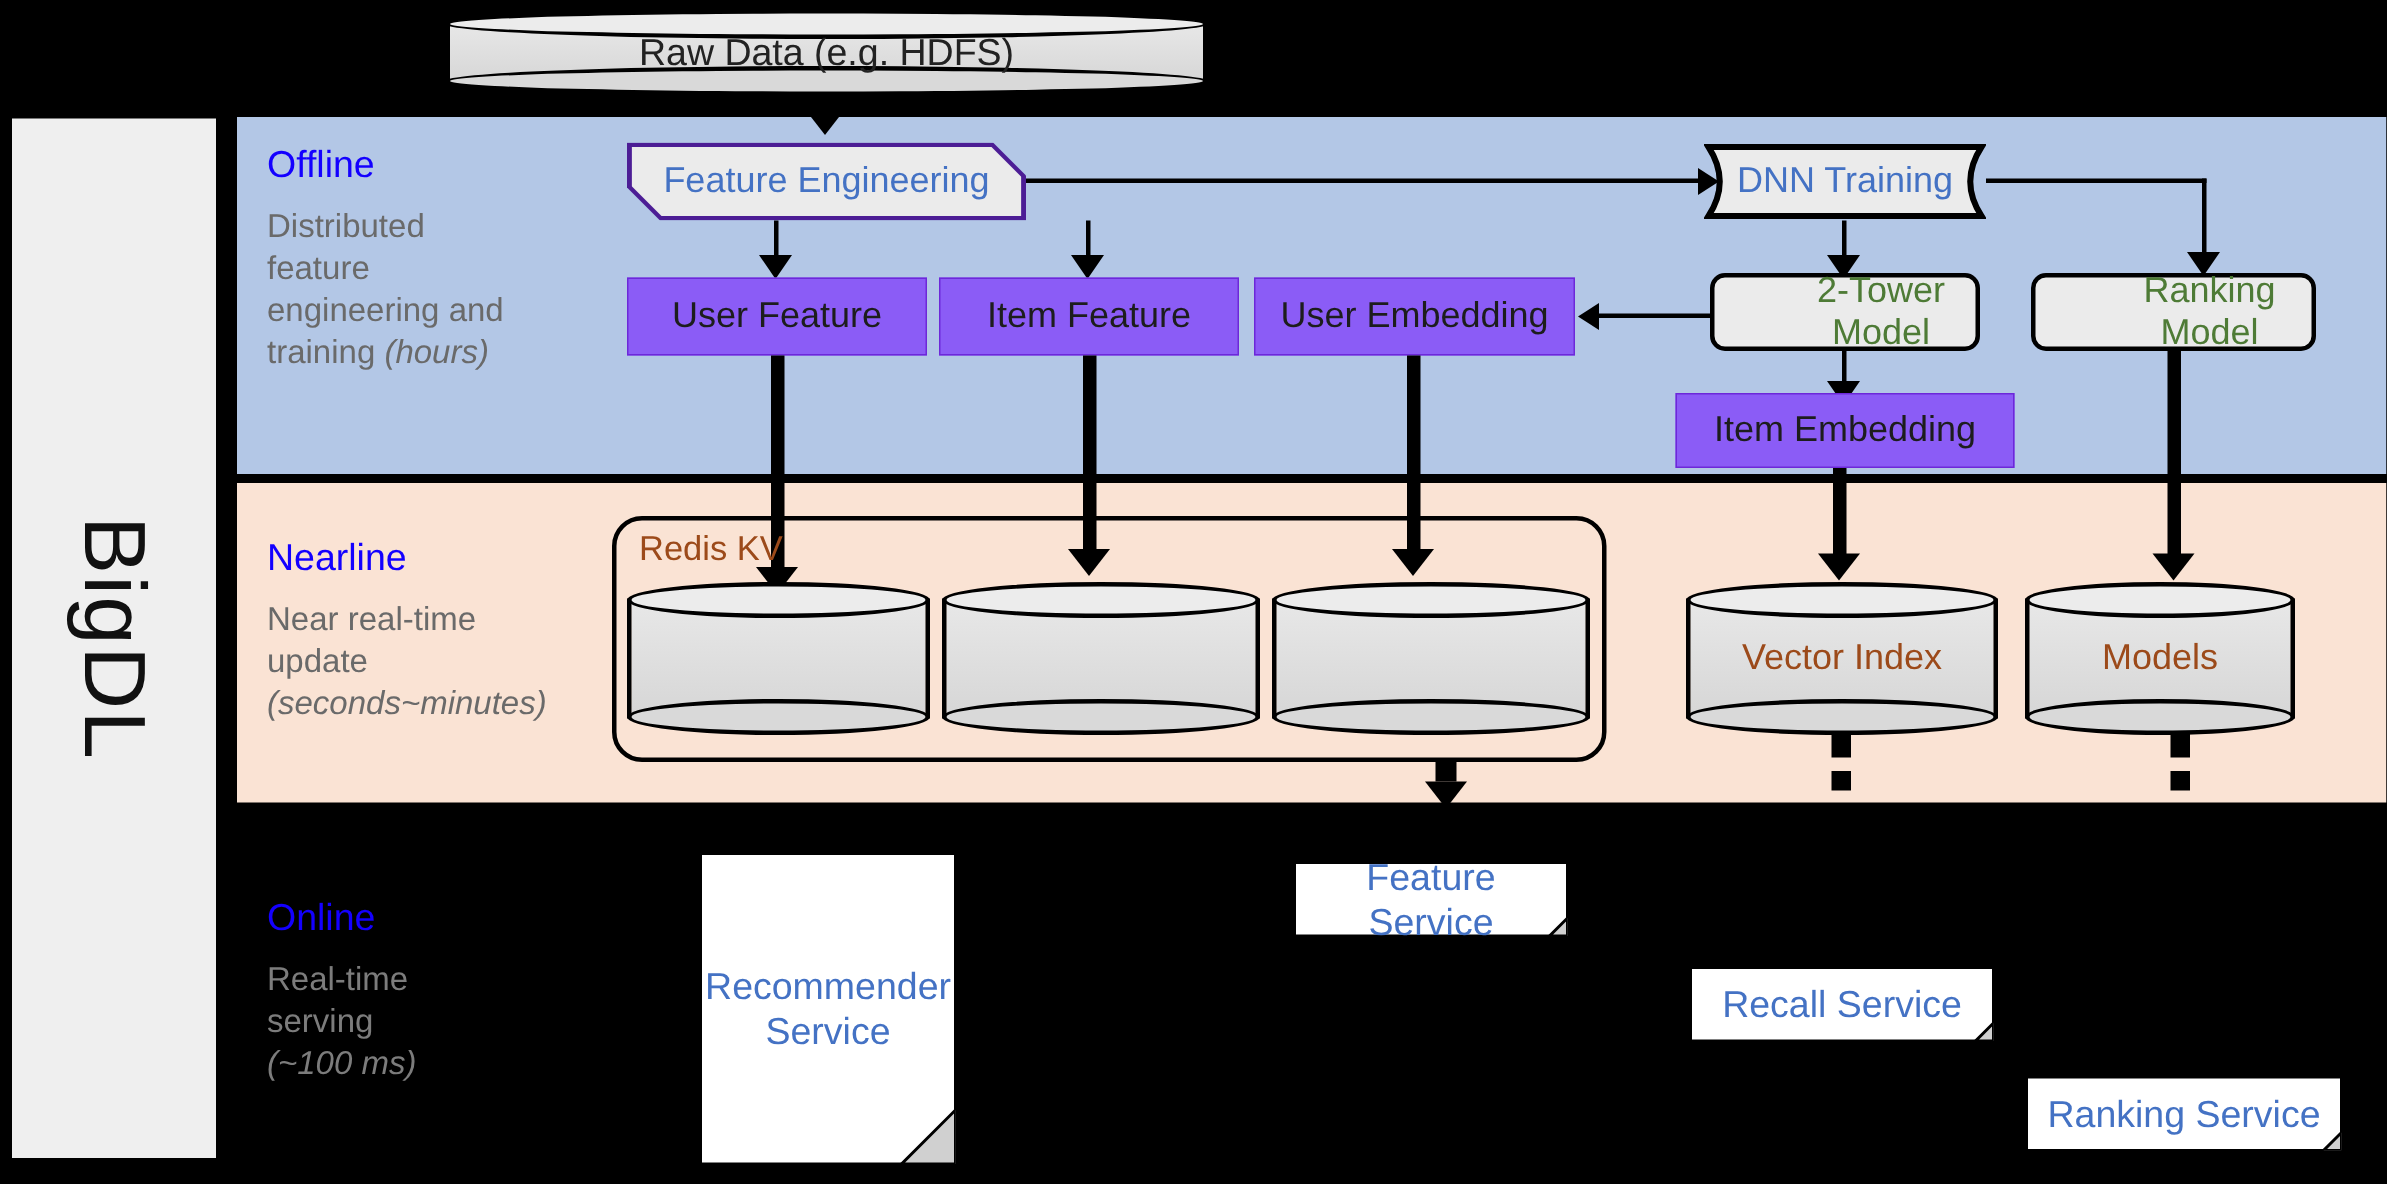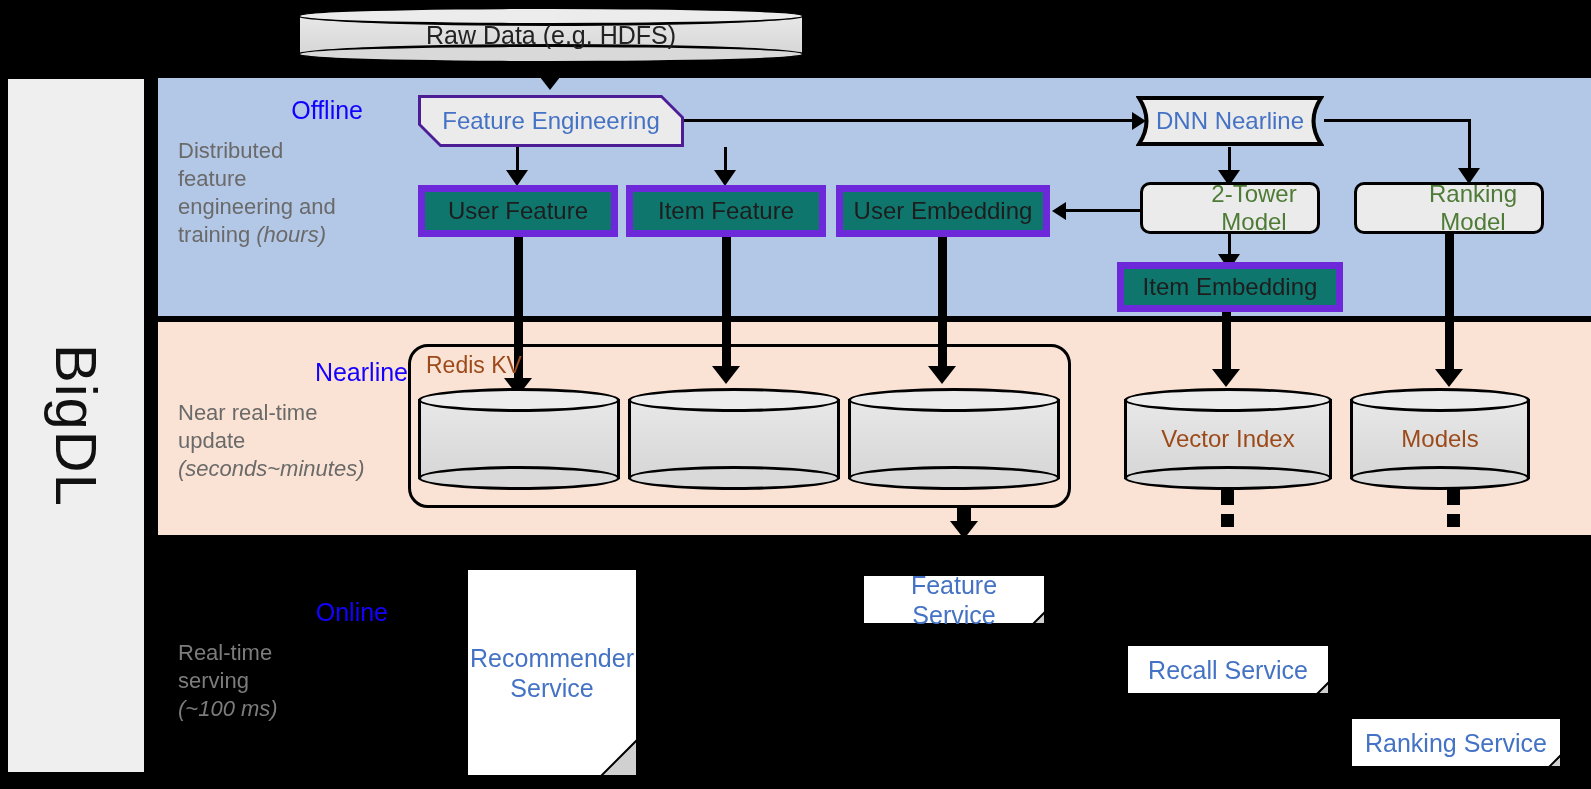--- a/index.html
+++ b/index.html
@@ -14,21 +14,21 @@
   #band-nearline{left:158px;top:322px;width:1433px;height:213px;background:#fae3d4;}
   #band-online{left:158px;top:541px;width:1433px;height:248px;background:#000;}
 
   
   #bigdl{left:8px;top:79px;width:136px;height:693px;background:#efefef;
          display:flex;align-items:center;justify-content:center;}
   #bigdl span{writing-mode:vertical-rl;transform:rotate(0deg);
     font-size:58px;color:#111;letter-spacing:1px;font-weight:400;}
 
   
-  .band-title{font-size:25px;color:#1400ff;font-weight:400;text-align:right;}
+  .band-title{font-size:25px;color:#1400ff;font-weight:400;}
   .band-sub{font-size:22px;color:#6a6a6a;line-height:1.28;margin-top:12px;}
   .band-sub i{}
   #lbl-offline{left:178px;top:96px;width:185px;}
   #lbl-nearline{left:178px;top:358px;width:230px;}
   #lbl-online{left:178px;top:598px;width:210px;}
   #lbl-online .band-sub{color:#7c7c7c;}
 
   
   .node{display:flex;align-items:center;justify-content:center;text-align:center;}
 
@@ -45,21 +45,21 @@
      align-items:center;justify-content:center;font-size:24px;color:#222;z-index:3;}
 
   
   #rawdata{left:297px;top:6px;width:508px;height:58px;}
   #rawdata .top{height:20px;}
   #rawdata .bot{height:20px;}
   #rawdata .body{top:9px;bottom:9px;}
   #rawdata .lbl{font-size:25px;}
 
   
-  .graybox{background:#0f766e;border:7px solid #6d28d9;font-size:24px;color:#1d1d1d;}
+  .graybox{background:#8b5cf6;border:1px solid #6d28d9;font-size:24px;color:#1d1d1d;}
 
   
   .litebox{background:#ebebeb;border:3px solid #000;font-size:24px;}
   .blue-t{color:#4472c4;}
   .green-t{color:#4e7b36;}
 
   
   .rnd{border-radius:10px;padding-left:48px;}
 
   
@@ -153,21 +153,21 @@
       </div>
   </div>
 
   <div class="abs hline" style="left:684px;top:119px;width:452px;height:3px;"></div>
   <div class="abs arrowrt" style="left:1132px;top:112px;"></div>
 
   <div class="abs node" id="dnn" style="left:1136px;top:95px;width:188px;height:52px;">
     <svg width="188" height="52" style="position:absolute;left:0;top:0;">
       <path d="M3,3 L185,3 Q170,26 185,49 L3,49 Q18,26 3,3 Z" fill="#ebebeb" stroke="#000" stroke-width="4"></path>
     </svg>
-    <span class="blue-t" style="position:relative;font-size:24px;">DNN Nearline</span>
+    <span class="blue-t" style="position:relative;font-size:24px;">DNN Training</span>
   </div>
 
   <div class="abs hline" style="left:1324px;top:119px;width:147px;height:3px;"></div>
   <div class="abs vline thin" style="left:1468px;top:119px;height:58px;"></div>
   <div class="abs arrowdn" style="left:1458px;top:168px;"></div>
 
   <div class="abs vline thin" style="left:1228px;top:147px;height:32px;"></div>
   <div class="abs arrowdn" style="left:1218px;top:170px;"></div>
 
   <div class="abs vline thin" style="left:516px;top:147px;height:32px;"></div>

